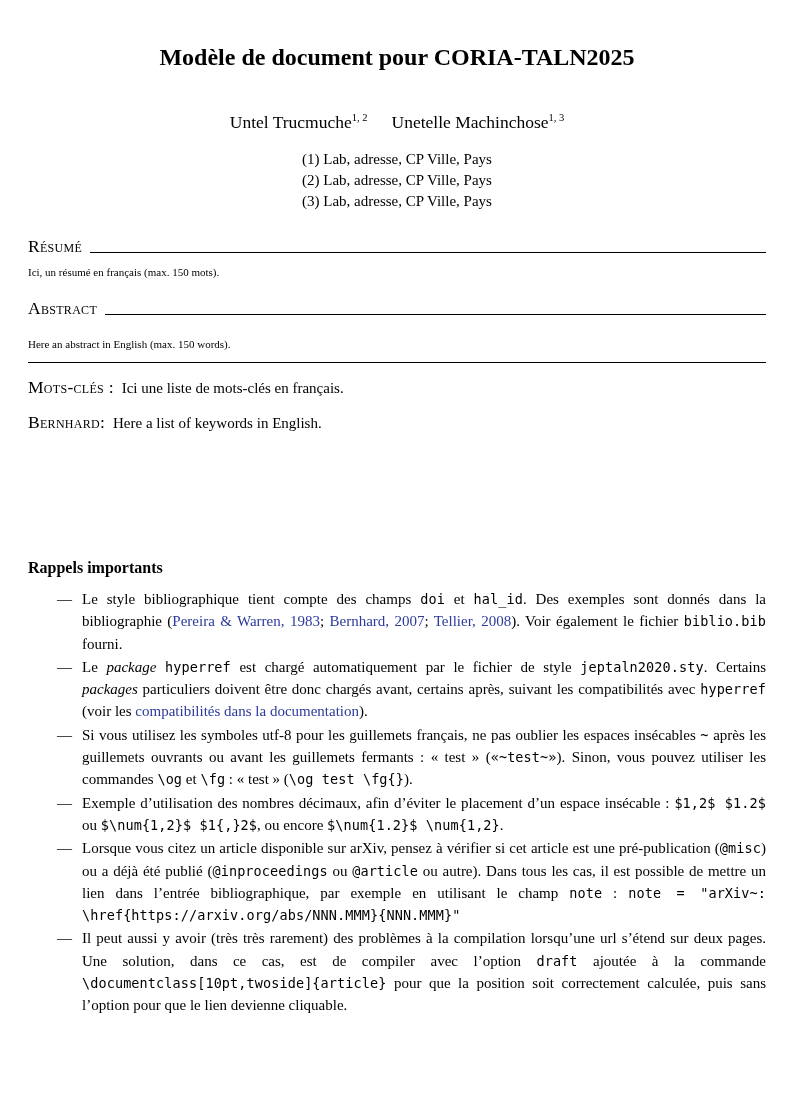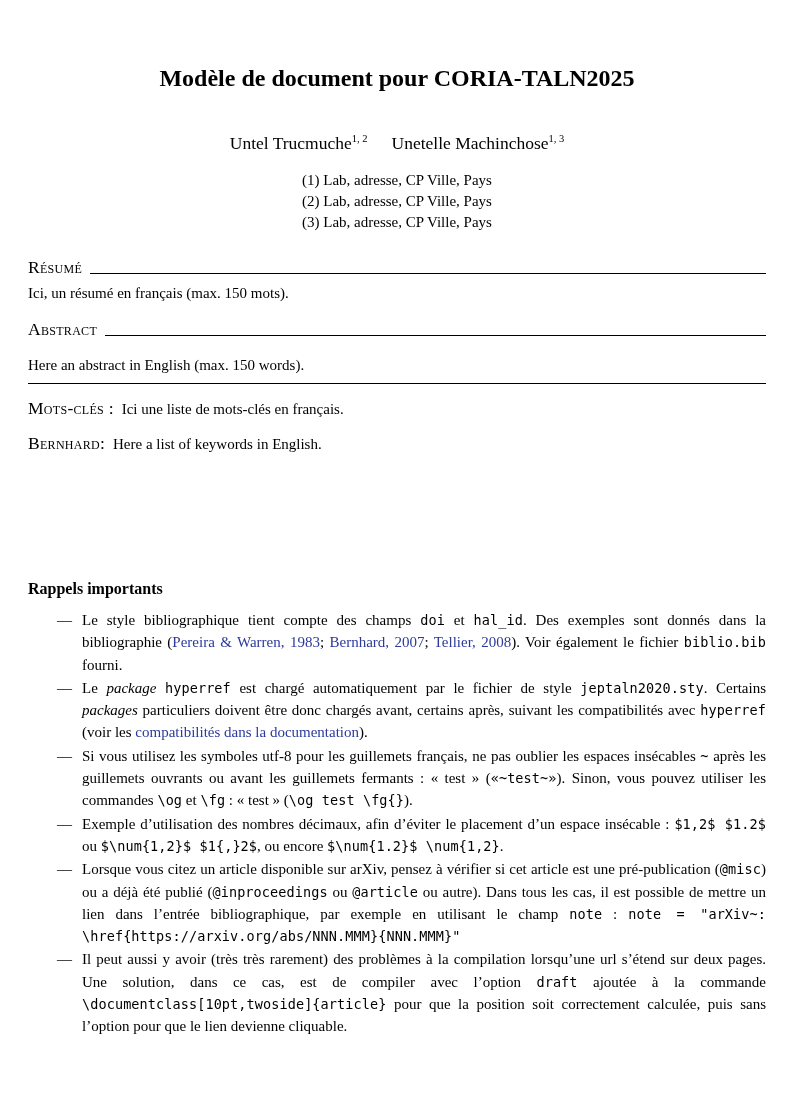--- a/index.html
+++ b/index.html
@@ -4,21 +4,21 @@
 <style>
   :root { --link: #2B3A9B; --ink: #000000; }
   * { box-sizing: border-box; }
   html, body { margin: 0; padding: 0; background: #ffffff; }
   body {
     width: 794px; height: 1112px; overflow: hidden;
     font-family: "Liberation Serif", serif;
     color: var(--ink);
     font-size: 15px;
   }
-  .page { padding: 63px 28px 0 28px; width: 794px; }
+  .page { padding: 42px 28px 0 28px; width: 794px; }
 
   .title {
     font-size: 24px; font-weight: bold; text-align: center;
     margin: 0; line-height: 30px;
   }
 
   .authors { text-align: center; margin-top: 40px; font-size: 17.5px; }
   .author { display: inline-block; }
   .author-1 { margin-right: 24px; }
   .author sup { font-size: 10.5px; line-height: 0; }
@@ -31,21 +31,21 @@
     font-size: 14px; letter-spacing: 0.2px;
   }
 
   .rulerow { display: flex; align-items: flex-end; }
   .rulerow .rule { flex: 1; border-bottom: 1.4px solid #000; margin: 0 0 4px 8px; height: 0; }
   .sc-label { font-variant: small-caps; font-size: 17.5px; letter-spacing: 0.3px; }
 
   .resume-row { margin-top: 24px; }
   .abstract-row { margin-top: 15px; justify-content: space-between; }
 
-  .body-text { margin: 5px 0 0 0; font-size: 15px; line-height: 21px; }
+  .body-text { margin: 5px 0 0 0; font-size: 11px; line-height: 21px; }
   .english-title { margin: 9px 0 0 0; font-weight: bold; font-size: 15px; }
   .abstract-underlined { margin-top: 15px; padding-bottom: 7px; border-bottom: 1.4px solid #000; }
 
   .kv { margin: 14px 0 0 0; font-size: 15px; }
   .kv .sc-label { margin-right: 4px; }
 
   .section-heading { font-size: 16px; font-weight: bold; margin: 126px 0 0 0; }
 
   .list { margin-top: 11px; }
   .item {

